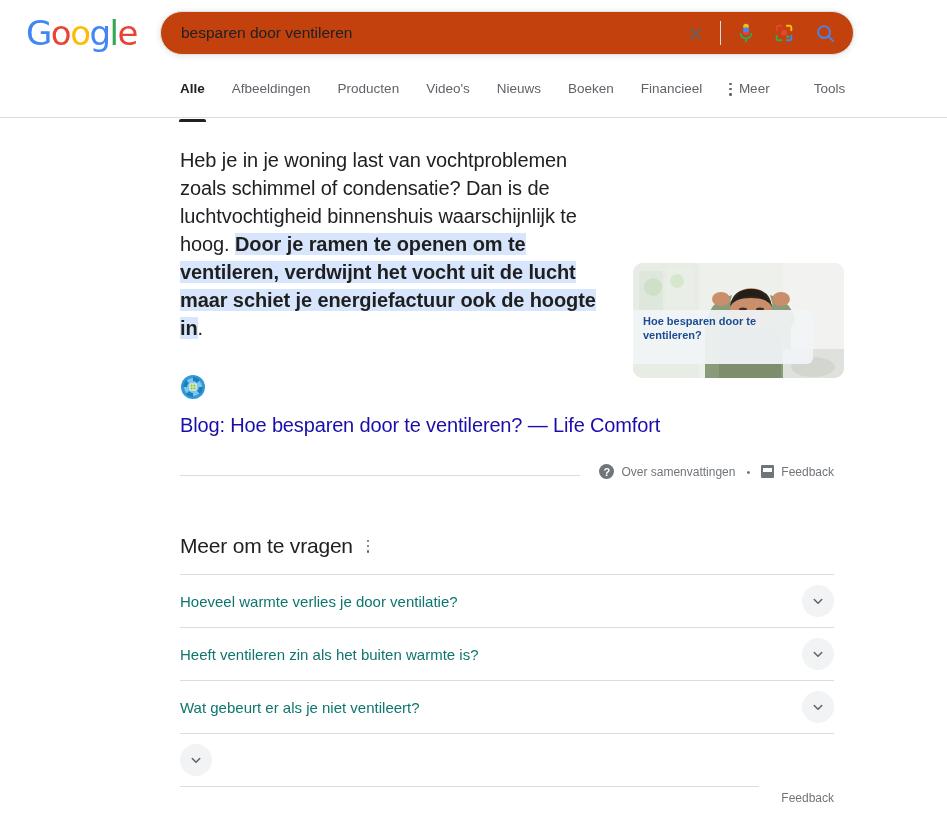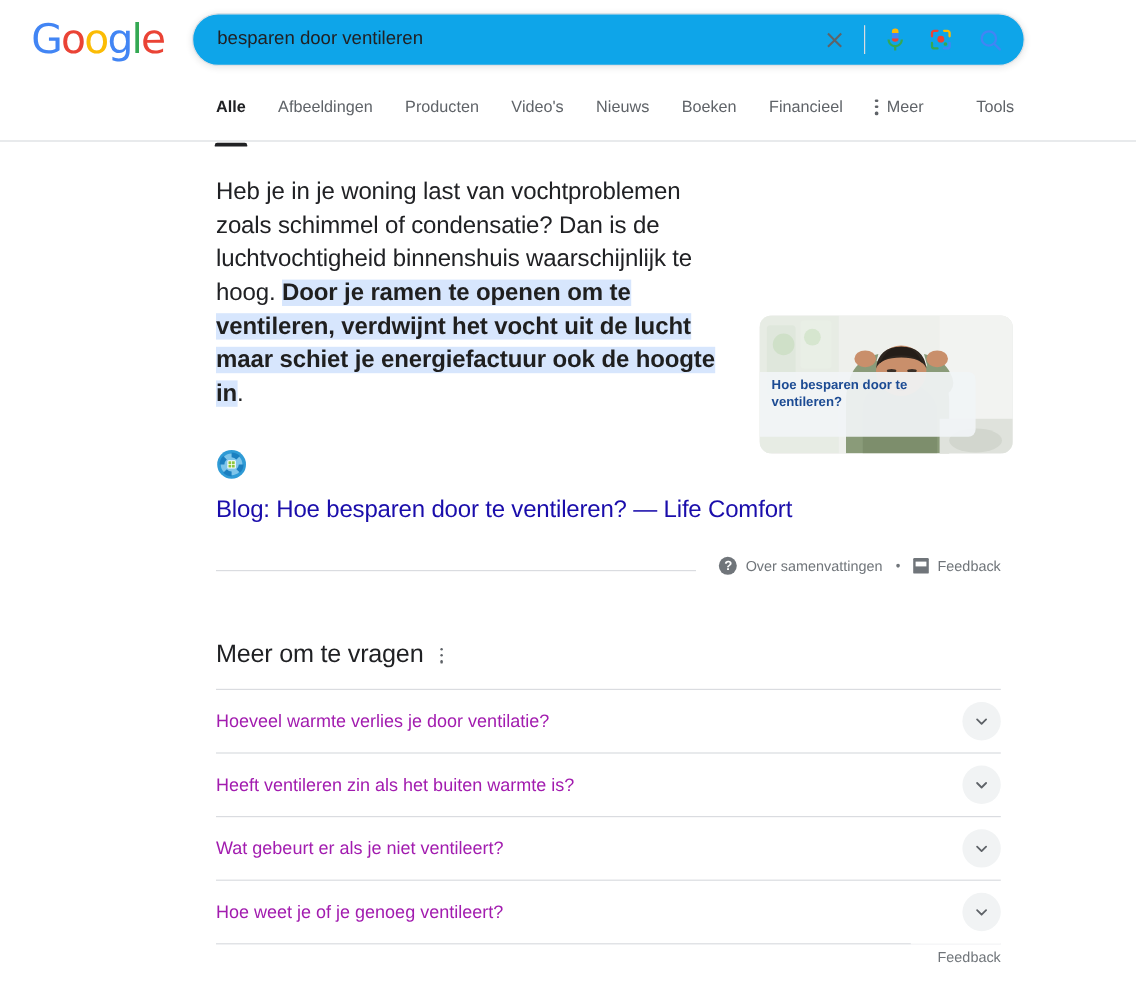--- a/index.html
+++ b/index.html
@@ -29,21 +29,21 @@
     white-space: nowrap;
   }
   .logo span { display: inline-block; }
 
   .searchbar {
     position: absolute;
     left: 160px; top: 11px;
     width: 694px; height: 44px;
     border: 1px solid #dfe1e5;
     border-radius: 24px;
-    background: #0ea5e9;
+    background: #c2410c;
     box-shadow: 0 1px 6px rgba(32,33,36,0.12);
     display: flex;
     align-items: center;
     padding: 0 14px 0 20px;
   }
   .search-input {
     flex: 1;
     border: none;
     outline: none;
     font-size: 15.5px;
@@ -270,21 +270,21 @@
   }
   .paa-item {
     border-top: 1px solid #dadce0;
     height: 53px;
     display: flex;
     align-items: center;
     justify-content: space-between;
     cursor: pointer;
   }
   .paa-q {
-    font-size: 15px; color: #a21caf;
+    font-size: 15px; color: #0f766e;
   }
   .chev-btn {
     width: 32px; height: 32px;
     border-radius: 50%;
     background: #f1f3f4;
     display: flex; align-items: center; justify-content: center;
     flex: 0 0 32px;
   }
   .paa-bottom {
     position: relative;
@@ -474,21 +474,20 @@
     <div class="paa-item">
       <span class="paa-q">Wat gebeurt er als je niet ventileert?</span>
       <span class="chev-btn">
         <svg width="18" height="18" viewBox="0 0 24 24">
             <path d="M7 10l5 5 5-5" stroke="#5f6368" stroke-width="2" fill="none" stroke-linecap="round" stroke-linejoin="round"></path>
           </svg>
       </span>
     </div>
 
     <div class="paa-item">
-      <span class="paa-q">Hoe weet je of je genoeg ventileert?</span>
       <span class="chev-btn">
         <svg width="18" height="18" viewBox="0 0 24 24">
             <path d="M7 10l5 5 5-5" stroke="#5f6368" stroke-width="2" fill="none" stroke-linecap="round" stroke-linejoin="round"></path>
           </svg>
       </span>
     </div>
 
     <div class="paa-bottom">
       <span class="fb-bottom">Feedback</span>
     </div>

